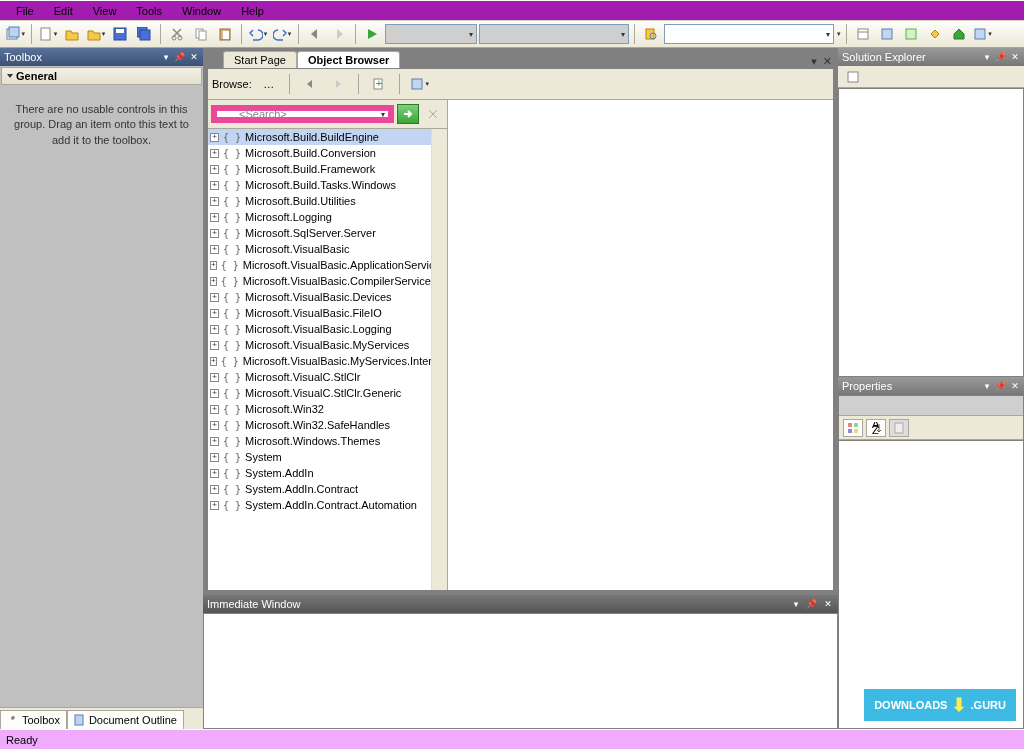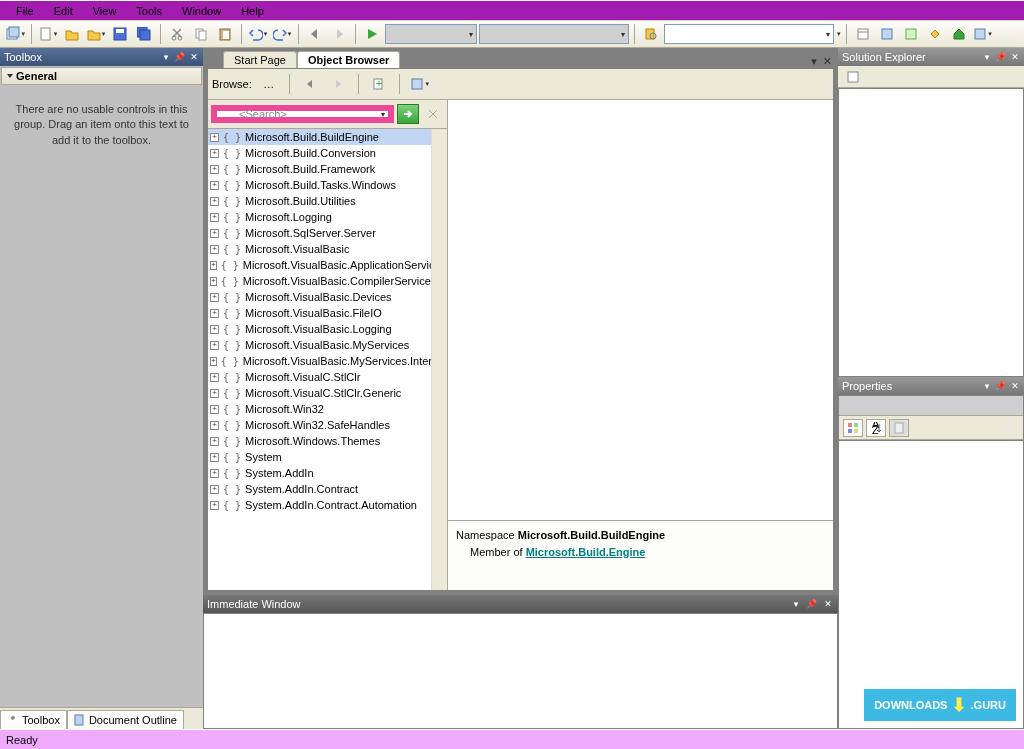--- a/index.html
+++ b/index.html
@@ -427,31 +427,20 @@
                   </div>
                   <div class="tree-item">
                     <span class="exp">+</span>
                     <span class="brace">{ }</span>
                     <span class="name">System.AddIn.Contract.Automation</span>
                   </div>
                 </div>
               <div class="vscroll"></div>
             </div>
           </div>
-          <div class="ob-right">
-            <div class="upper"></div>
-            <div class="lower">
-              <div>
-                <span>Namespace </span><b>Microsoft.Build.BuildEngine</b>
-              </div>
-              <div style="padding-left:14px">
-                <span>Member of </span><span class="link">Microsoft.Build.Engine</span>
-              </div>
-            </div>
-          </div>
         </div>
       </div>
     </div>
 
     <div class="immediate">
       <div class="imm-title">
         <span>Immediate Window</span>
         <div class="right">
           <span class="pin">▾</span>
           <span class="pin">📌</span>

